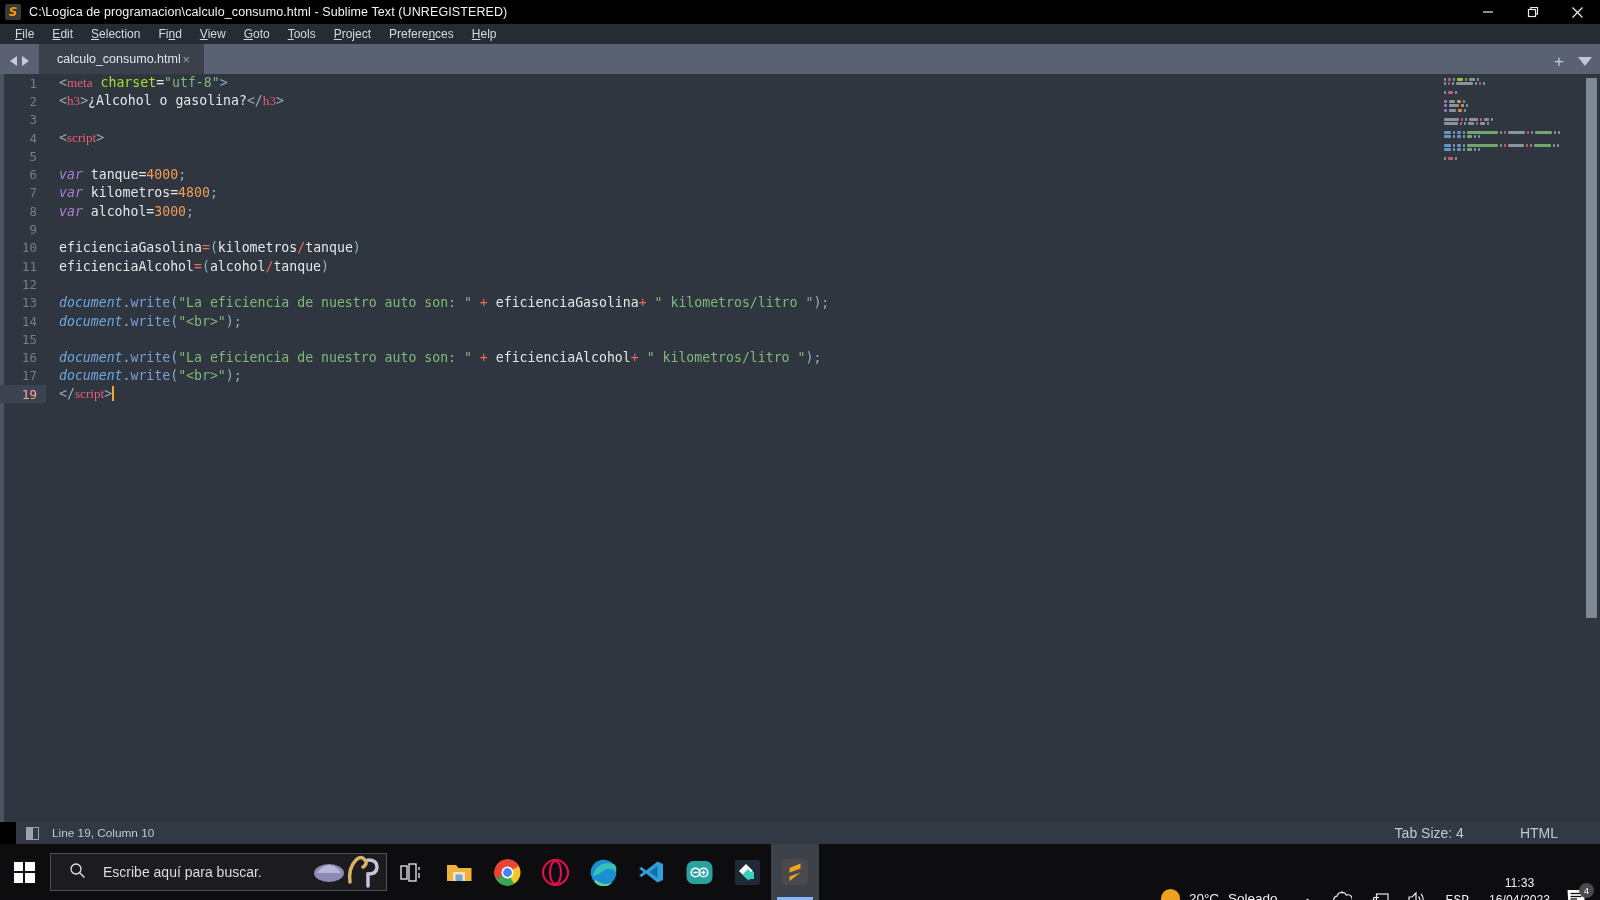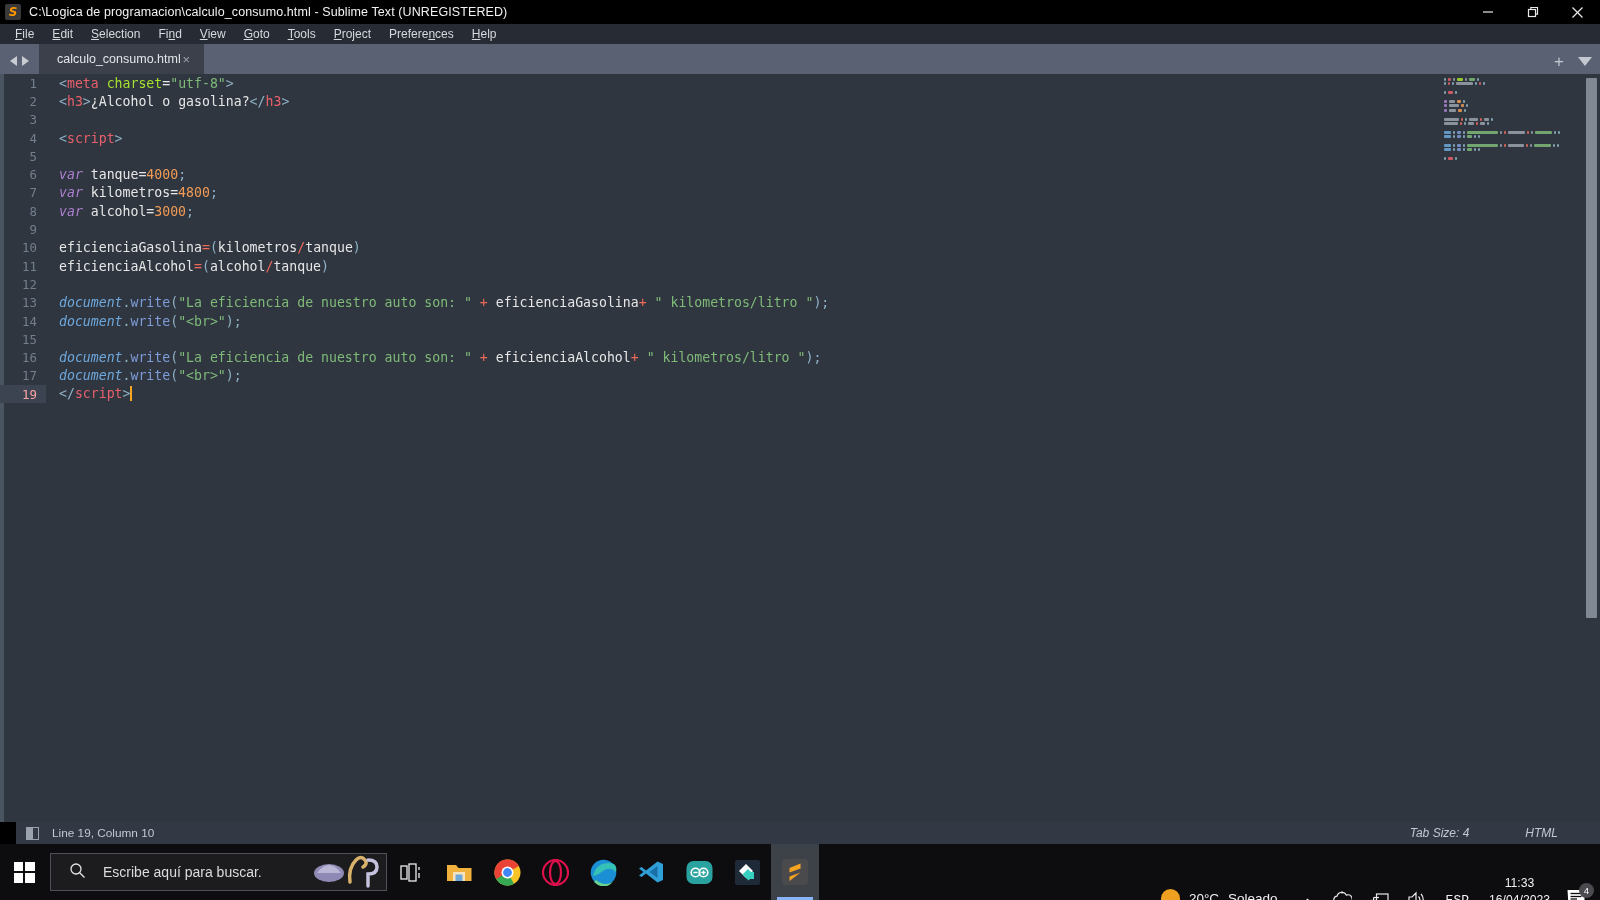--- a/index.html
+++ b/index.html
@@ -89,21 +89,21 @@
   .line.active .lnum-box { background: #3b4450; }
   .lnum-box {
     width: 46px; height: 18.3px; display: flex; align-items: center;
     justify-content: flex-end; padding-right: 9px; flex: 0 0 46px;
   }
   .lnum { color: #747f8d; font-size: 12.4px; font-family: "DejaVu Sans Mono", monospace; }
   .line.active .lnum { color: #fca5a5; }
   .ltext { padding-left: 13px; white-space: pre; color: #e6e6e6; }
 
   
-  .t-tag     { color: #e8606b; }
+  .t-tag     { color: #e8606b; font-family: Liberation Serif, serif; }
   .t-attr    { color: #a6e22e; }
   .t-str     { color: #7fba78; }
   .t-punc    { color: #8fb3c7; }
   .t-kw      { color: #ad7fd0; font-style: italic; }
   .t-num     { color: #f29b54; }
   .t-op      { color: #f06a5a; }
   .t-obj     { color: #6fa8dc; font-style: italic; }
   .t-fn      { color: #7e9cd8; }
   .t-plain   { color: #e6e6e6; }
   .t-paren   { color: #8fb3c7; }
@@ -135,21 +135,21 @@
     position: absolute; top: 822px; left: 16px; width: 1600px; height: 22px;
     background: #323945; display: flex; align-items: center;
   }
   .sb-icon {
     margin-left: 10px; width: 13px; height: 13px;
     border: 1.6px solid #9aa2ae; display: flex;
   }
   .sb-icon i { display: block; width: 50%; height: 100%; background: #9aa2ae; }
   .sb-text { color: #c2c8d1; font-size: 11.8px; margin-left: 13px; }
   .sb-right { margin-left: auto; display: flex; align-items: center; gap: 56px; padding-right: 58px; }
-  .sb-right span { color: #c2c8d1; font-size: 12px; font-style: italic; }
+  .sb-right span { color: #c2c8d1; font-size: 14px; }
 
   
   .taskbar {
     position: absolute; top: 844px; left: 0; width: 1600px; height: 56px;
     background: #0d0d0f; display: flex; align-items: center;
   }
   .start {
     width: 48px; height: 56px; display: flex; align-items: center; justify-content: center;
   }
   .winlogo { width: 21px; height: 21px; display: grid; grid-template-columns: 1fr 1fr; grid-template-rows: 1fr 1fr; gap: 2.2px; }

